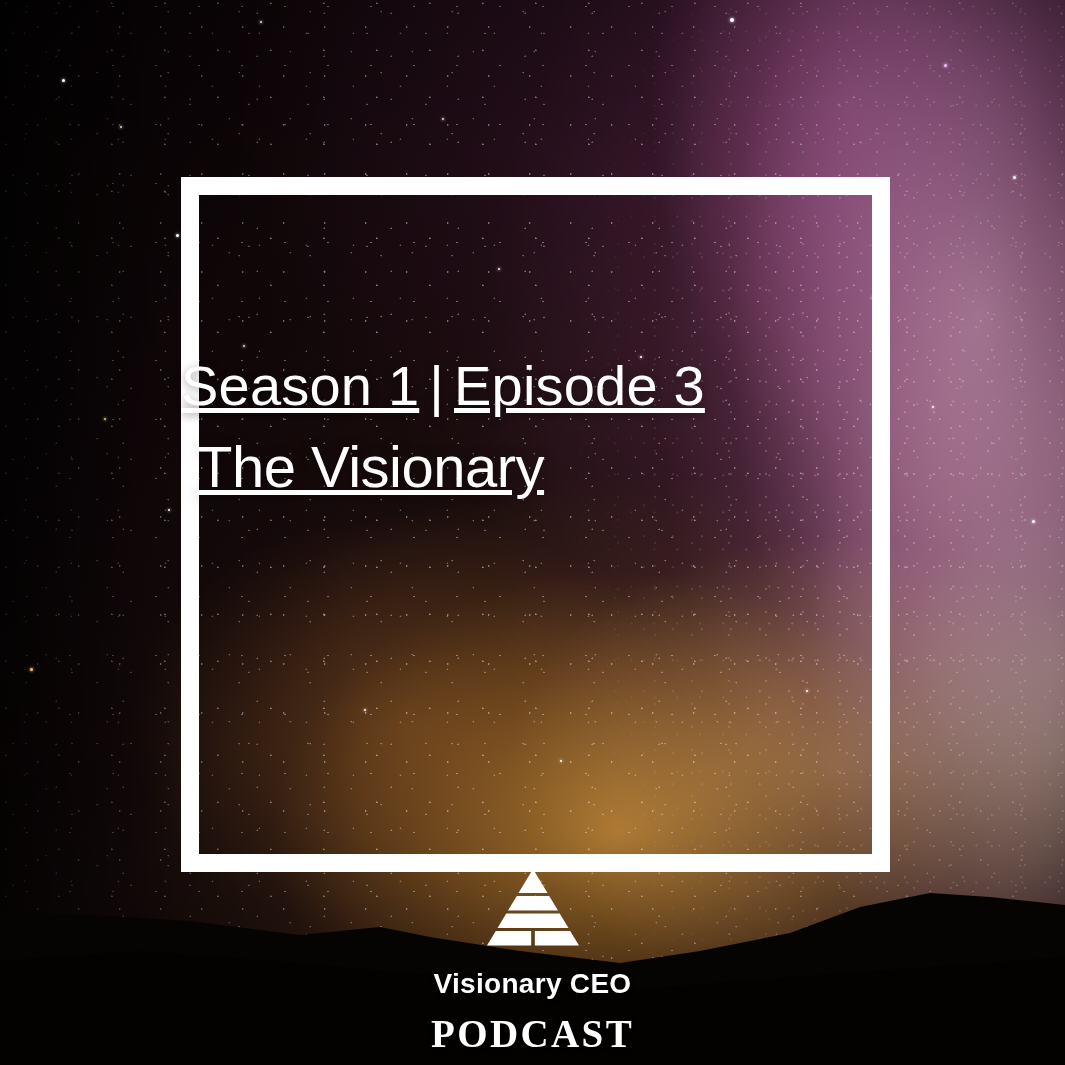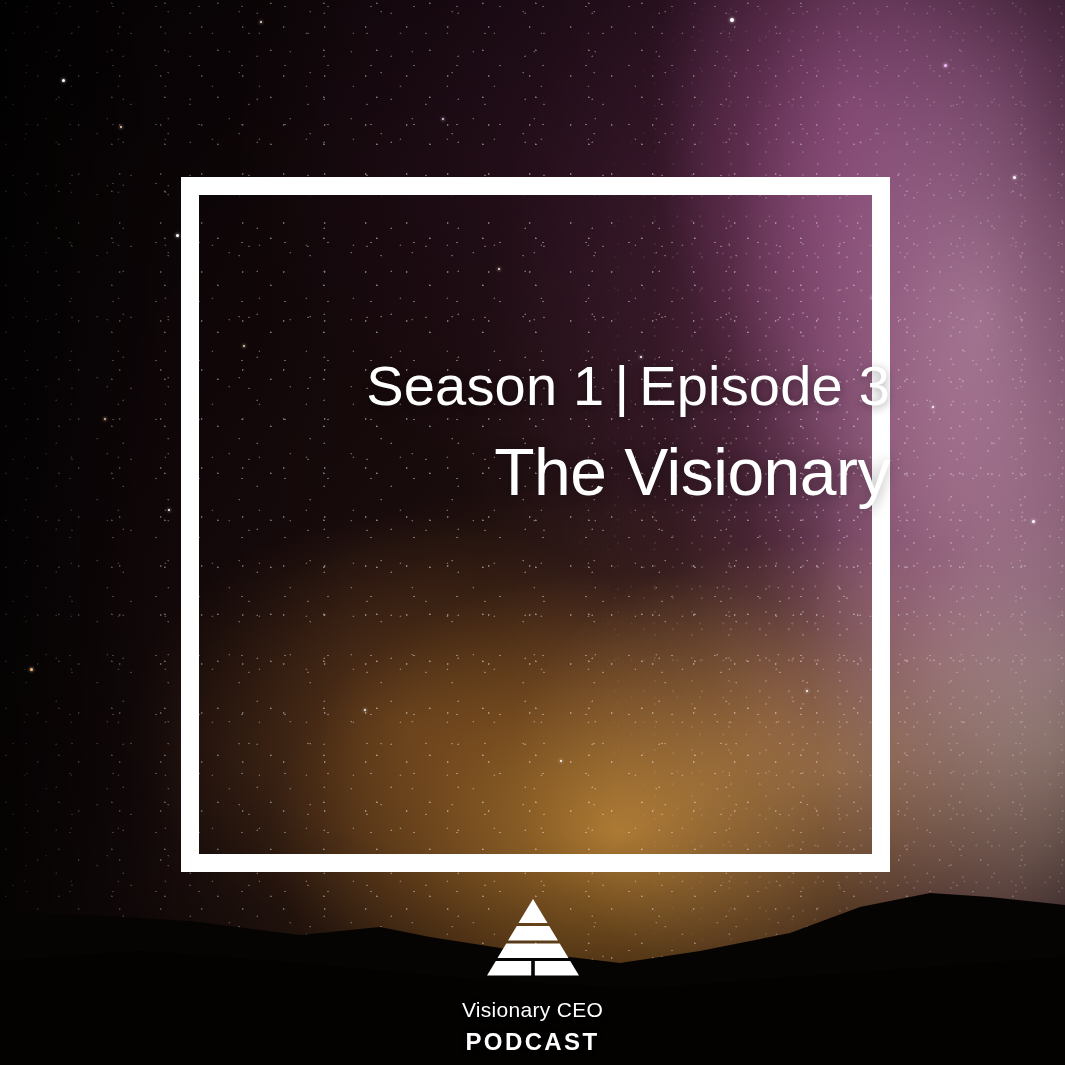--- a/index.html
+++ b/index.html
@@ -121,73 +121,76 @@
     box-sizing: border-box;
     background: transparent;
   }
 
   
   #text-block {
     position: absolute;
     left: 181px;
     top: 355px;
     width: 709px;
-    text-align: right;
+    text-align: left;
     color: #ffffff;
+    text-decoration: underline;
   }
   #episode-line {
     font-size: 56px;
     font-weight: 400;
     letter-spacing: 0.2px;
     line-height: 1.12;
     text-shadow: 0 2px 10px rgba(0,0,0,0.38);
     white-space: nowrap;
   }
   #episode-line .sep {
     padding: 0 10px;
     font-weight: 300;
   }
   .title-line {
-    font-size: 66px;
+    font-size: 58px;
     font-weight: 400;
     line-height: 1.22;
     letter-spacing: -0.5px;
     text-shadow: 0 2px 14px rgba(0,0,0,0.34);
     white-space: nowrap;
+    padding-left: 16px;
   }
   #title-line-1 { margin-top: 14px; }
   #title-line-2 { margin-top: -6px; }
 
   
   #logo {
     position: absolute;
     left: 0;
     right: 0;
     bottom: 10px;
     display: flex;
     flex-direction: column;
     align-items: center;
     color: #fff;
   }
   #logo-mark { width: 112px; height: 92px; display: block; }
   #logo-wordmark-top {
-    font-size: 21px;
-    font-weight: 400;
+    font-size: 28px;
+    font-weight: 700;
     letter-spacing: 0.3px;
     line-height: 1.12;
     margin-top: 9px;
     text-shadow: 0 1px 5px rgba(0,0,0,0.55);
   }
   #logo-wordmark-bottom {
-    font-size: 24px;
+    font-size: 39px;
     font-weight: 700;
     letter-spacing: 2.4px;
     line-height: 1.08;
-    margin-top: 8px;
+    margin-top: 14px;
     text-shadow: 0 1px 5px rgba(0,0,0,0.55);
+    font-family: Liberation Serif, serif;
   }
 </style>
 </head>
 <body>
 
 <div id="cover">
 
   <div class="layer" id="sky-base"></div>
   <div class="layer" id="milkyway"></div>
   <div class="layer" id="airglow"></div>

